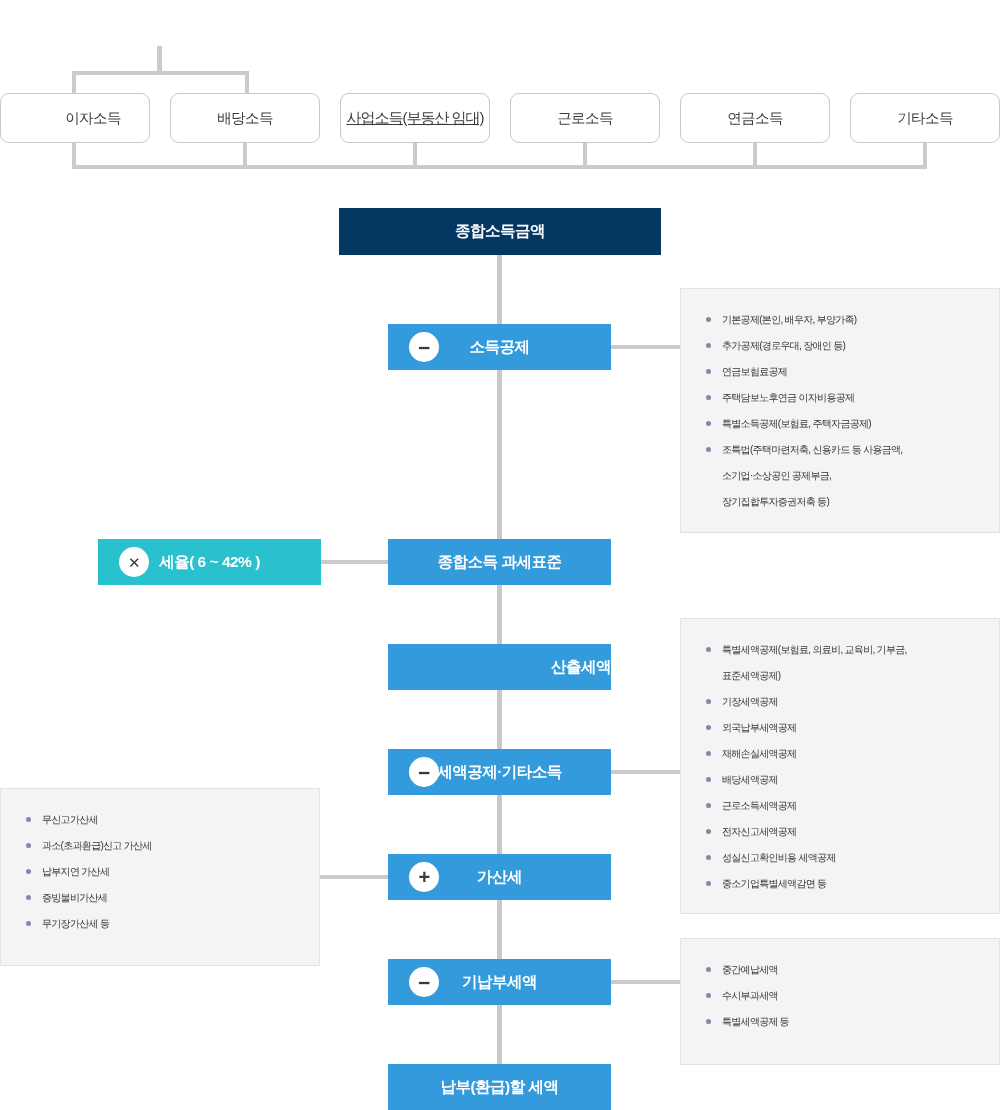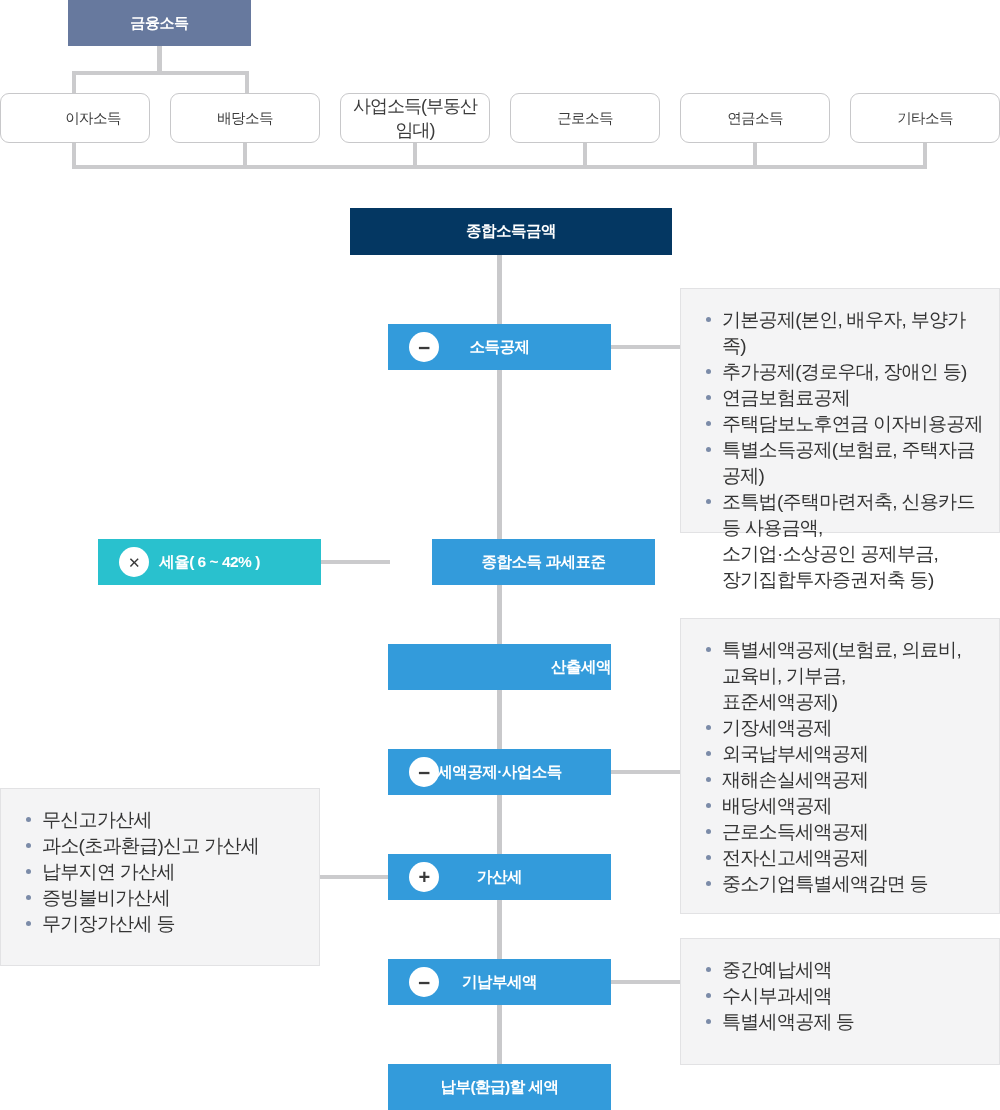--- a/index.html
+++ b/index.html
@@ -55,21 +55,21 @@
     border-radius: 9px;
     color: #3b3b3b;
     font-size: 14.5px;
     letter-spacing: -0.6px;
     display: flex;
     align-items: center;
     justify-content: center;
     text-align: center;
     padding: 0 4px;
   }
-  .box-income.small { font-size: 18px; letter-spacing: -1px; }
+  .box-income.small { font-size: 15px; letter-spacing: -1px; text-decoration: underline; }
 
   
   .box-flow {
     position: absolute;
     z-index: 3;
     display: flex;
     align-items: center;
     justify-content: center;
     color: #ffffff;
     font-size: 15.5px;
@@ -107,21 +107,21 @@
     position: absolute;
     z-index: 3;
     background: #f4f4f5;
     border: 1px solid #e2e2e4;
     padding: 18px 16px 16px 22px;
   }
   .panel ul { list-style: none; }
   .panel li {
     position: relative;
     padding-left: 19px;
-    font-size: 19px;
+    font-size: 10px;
     line-height: 26px;
     color: #343434;
     letter-spacing: -0.7px;
     white-space: pre-line;
   }
   .panel li::before {
     content: "";
     position: absolute;
     left: 3px;
     top: 10px;
@@ -129,23 +129,20 @@
     height: 5px;
     border-radius: 50%;
     background: #7b8ba8;
   }
 </style>
 </head>
 <body>
 
 <div id="diagram">
 
-  <div class="box-source" style="left:68px; top:0px; width:183px; height:46px;">
-    <span>금융소득</span>
-  </div>
 
   <div class="line line-v" style="left:157px; top:46px; width:5px; height:27px;"></div>
 
   <div class="line line-h" style="left:72px; top:71px; width:177px; height:4px;"></div>
 
   <div class="line line-v" style="left:72px; top:71px; width:4px; height:22px;"></div>
 
   <div class="line line-v" style="left:245px; top:71px; width:4px; height:22px;"></div>
 
   <div class="box-income" style="left:0px; top:93px; width:150px; height:50px;padding-left:40px;">
@@ -171,47 +168,47 @@
   <div class="line line-v" style="left:243px; top:143px; width:4px; height:26px;"></div>
   <div class="line line-v" style="left:413px; top:143px; width:4px; height:26px;"></div>
   <div class="line line-v" style="left:583px; top:143px; width:4px; height:26px;"></div>
   <div class="line line-v" style="left:753px; top:143px; width:4px; height:26px;"></div>
   <div class="line line-v" style="left:923px; top:143px; width:4px; height:26px;"></div>
 
   <div class="line line-h" style="left:72px; top:165px; width:855px; height:4px;"></div>
 
   <div class="spine" style="left:497px; top:254px; height:835px;"></div>
 
-  <div class="box-flow navy" style="left:339px; top:208px; width:322px; height:47px;margin-left:11px;">
+  <div class="box-flow navy" style="left:339px; top:208px; width:322px; height:47px;">
     <span>종합소득금액</span>
   </div>
 
   <div class="box-flow blue" style="left:388px; top:324px; width:223px; height:46px;">
     <span class="op-badge minus">−</span>
     <span>소득공제</span>
   </div>
   <div class="line line-h" style="left:611px; top:345px; width:70px; height:4px;"></div>
 
-  <div class="box-flow blue" style="left:388px; top:539px; width:223px; height:46px;margin-left:44px;">
+  <div class="box-flow blue" style="left:388px; top:539px; width:223px; height:46px;">
     <span>종합소득 과세표준</span>
   </div>
   <div class="line line-h" style="left:320px; top:560px; width:70px; height:4px;"></div>
 
   <div class="box-flow teal" style="left:98px; top:539px; width:223px; height:46px;">
     <span class="op-badge times">✕</span>
     <span>세율( 6 ~ 42% )</span>
   </div>
 
   <div class="box-flow blue" style="left:388px; top:644px; width:223px; height:46px;justify-content:flex-end;">
     <span>산출세액</span>
   </div>
 
   <div class="box-flow blue" style="left:388px; top:749px; width:223px; height:46px;">
     <span class="op-badge minus">−</span>
-    <span>세액공제·사업소득</span>
+    <span>세액공제·기타소득</span>
   </div>
   <div class="line line-h" style="left:611px; top:770px; width:70px; height:4px;"></div>
 
   <div class="box-flow blue" style="left:388px; top:854px; width:223px; height:46px;">
     <span class="op-badge plus">+</span>
     <span>가산세</span>
   </div>
   <div class="line line-h" style="left:320px; top:875px; width:70px; height:4px;"></div>
 
   <div class="box-flow blue" style="left:388px; top:959px; width:223px; height:46px;">
@@ -240,20 +237,21 @@
   <div class="panel" style="left:680px; top:618px; width:320px; height:296px;">
     <ul>
       <li>특별세액공제(보험료, 의료비, 교육비, 기부금,
 표준세액공제)</li>
       <li>기장세액공제</li>
       <li>외국납부세액공제</li>
       <li>재해손실세액공제</li>
       <li>배당세액공제</li>
       <li>근로소득세액공제</li>
       <li>전자신고세액공제</li>
+      <li>성실신고확인비용 세액공제</li>
       <li>중소기업특별세액감면 등</li>
     </ul>
   </div>
 
   <div class="panel" style="left:0px; top:788px; width:320px; height:178px;">
     <ul>
       <li>무신고가산세</li>
       <li>과소(초과환급)신고 가산세</li>
       <li>납부지연 가산세</li>
       <li>증빙불비가산세</li>

